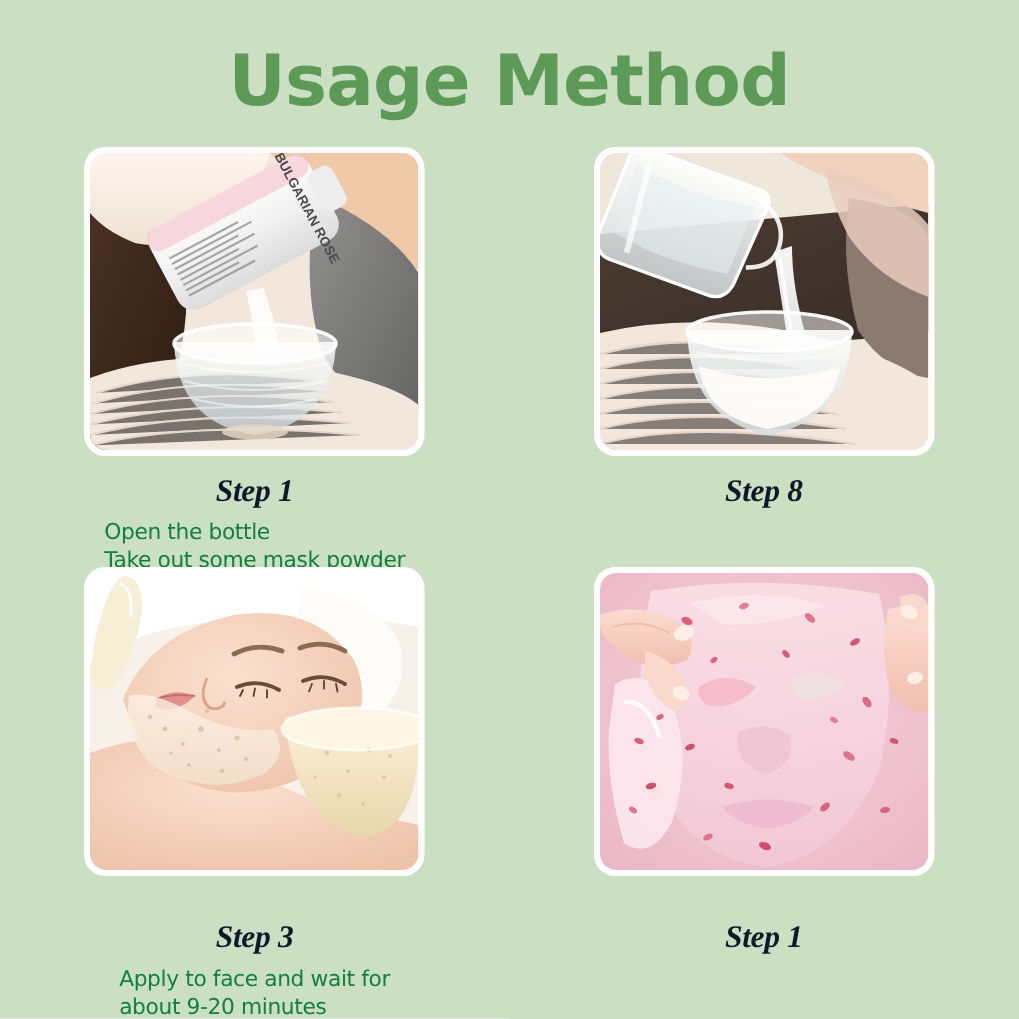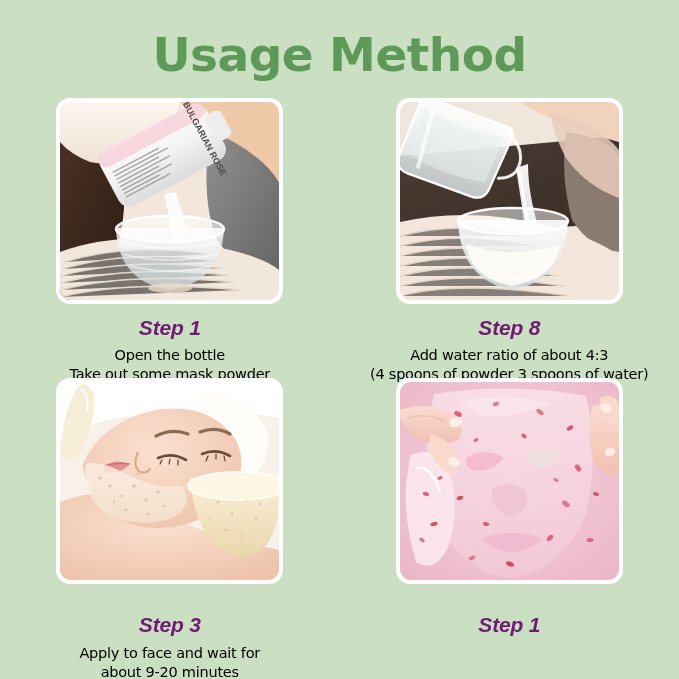--- a/index.html
+++ b/index.html
@@ -68,35 +68,34 @@
     height: 100%;
     border-radius: 11px;
     overflow: hidden;
     position: relative;
   }
   .photo svg { display: block; width: 100%; height: 100%; }
 
   
   .step-label {
     margin-top: 13px;
-    font-family: Liberation Sans, sans-serif;
+    font-family: Liberation Serif, serif;
     font-size: 21px;
     font-weight: bold;
     font-style: italic;
-    color: #701a75;
+    color: #0f172a;
     letter-spacing: -0.2px;
     line-height: 1;
   }
   .step-desc {
     margin-top: 8px;
-    text-align: center;
     font-family: "DejaVu Sans", sans-serif;
     font-size: 14.5px;
     font-weight: normal;
-    color: #000000;
+    color: #15803d;
     line-height: 1.28;
     white-space: pre-line;
     letter-spacing: -0.25px;
   }
   .row2 .step-label { margin-top: 30px; }
   .row2 .step-desc { margin-top: 9px; }
 </style>
 </head>
 <body>
 
@@ -251,22 +250,20 @@
             <ellipse cx="113" cy="119" rx="55" ry="13" fill="#ffffff" opacity="0.5"></ellipse>
             <ellipse cx="113" cy="119" rx="55" ry="13" fill="none" stroke="#ffffff" stroke-width="2.4" opacity="0.95"></ellipse>
             <g fill="none" stroke="#ffffff" stroke-width="1.2" opacity="0.5">
               <path d="M62 132 Q112 144 164 132"></path>
               <path d="M66 146 Q112 158 160 146"></path>
             </g>
           </svg>
         </div>
       </div>
       <div class="step-label">Step 8</div>
-      <div class="step-desc">Add water ratio of about 4:3
-(4 spoons of powder 3 spoons of water)</div>
     </div>
 
     <div class="step-cell row2">
       <div class="photo-card">
         <div class="photo">
           <svg viewBox="0 0 219 198" preserveAspectRatio="xMidYMid slice" aria-hidden="true">
             <defs>
               <radialGradient id="s3skin" cx="0.45" cy="0.35" r="0.75">
                 <stop offset="0" stop-color="#fbe0d0"></stop>
                   <stop offset="1" stop-color="#edc3aa"></stop>

